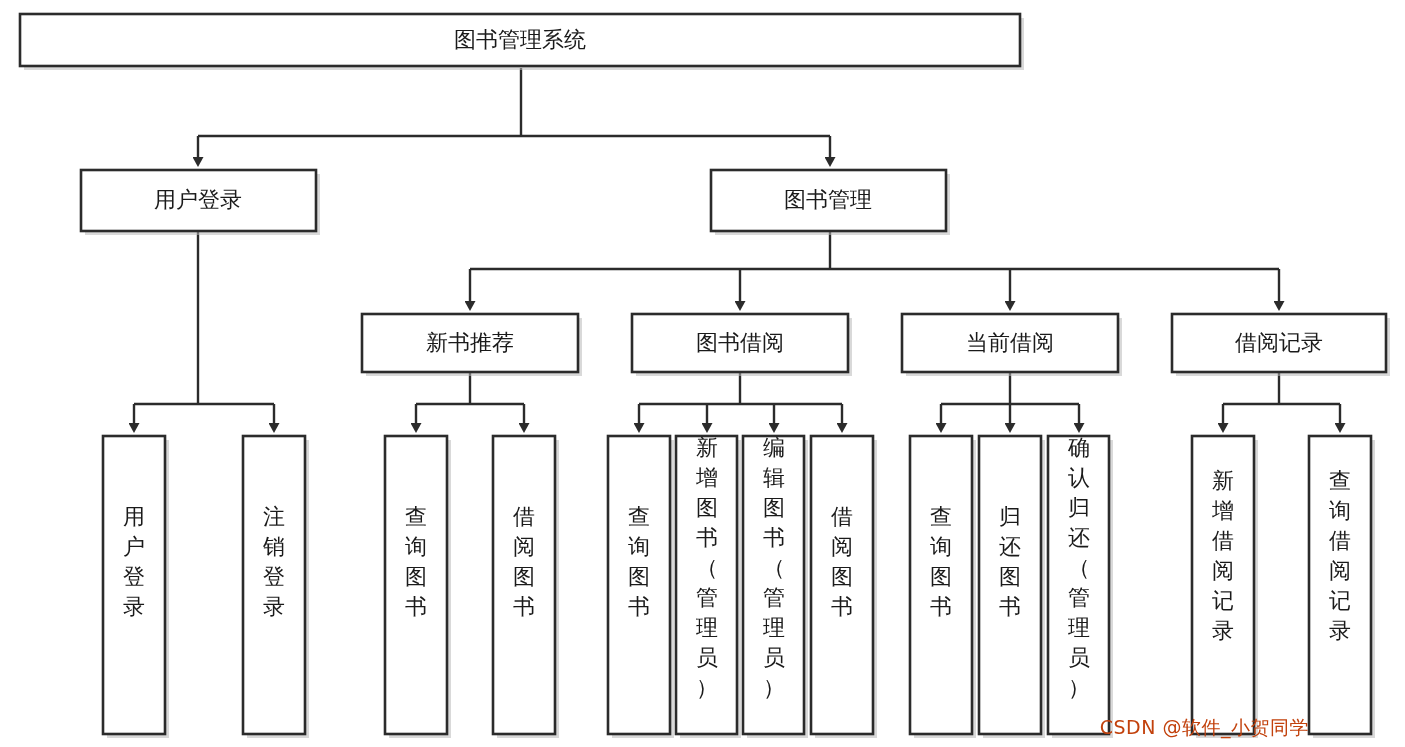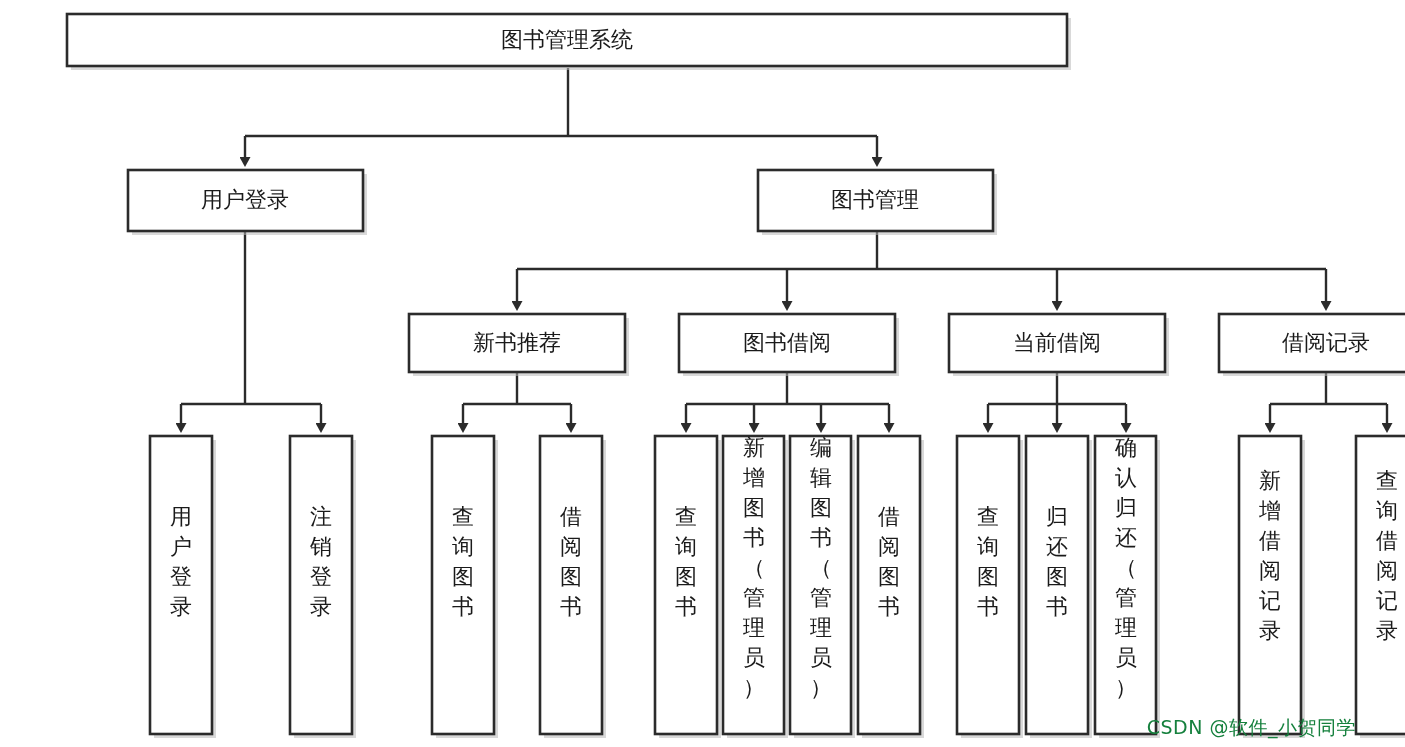--- a/index.html
+++ b/index.html
@@ -12,21 +12,20 @@
     width: 1405px;
     height: 747px;
     font-family: "DejaVu Sans", "Liberation Sans", sans-serif;
     overflow: hidden;
   }
   #diagram-root {
     position: relative;
     width: 1323px;
     height: 747px;
     background: #ffffff;
-    margin-left: 47px;
   }
   svg#tree-svg {
     position: absolute;
     left: 0;
     top: 0;
     width: 1405px;
     height: 747px;
     display: block;
   }
   .node-rect {
@@ -56,21 +55,21 @@
     font-family: "DejaVu Sans", "Liberation Sans", sans-serif;
     font-size: 22px;
     text-anchor: middle;
   }
   .watermark {
     position: absolute;
     right: 14px;
     bottom: 6px;
     font-family: "DejaVu Sans", "Liberation Sans", sans-serif;
     font-size: 19px;
-    color: #15803d;
+    color: #c2410c;
     white-space: nowrap;
     letter-spacing: 0.5px;
     user-select: none;
   }
 </style>
 </head>
 <body>
 
 <div id="diagram-root">
 

